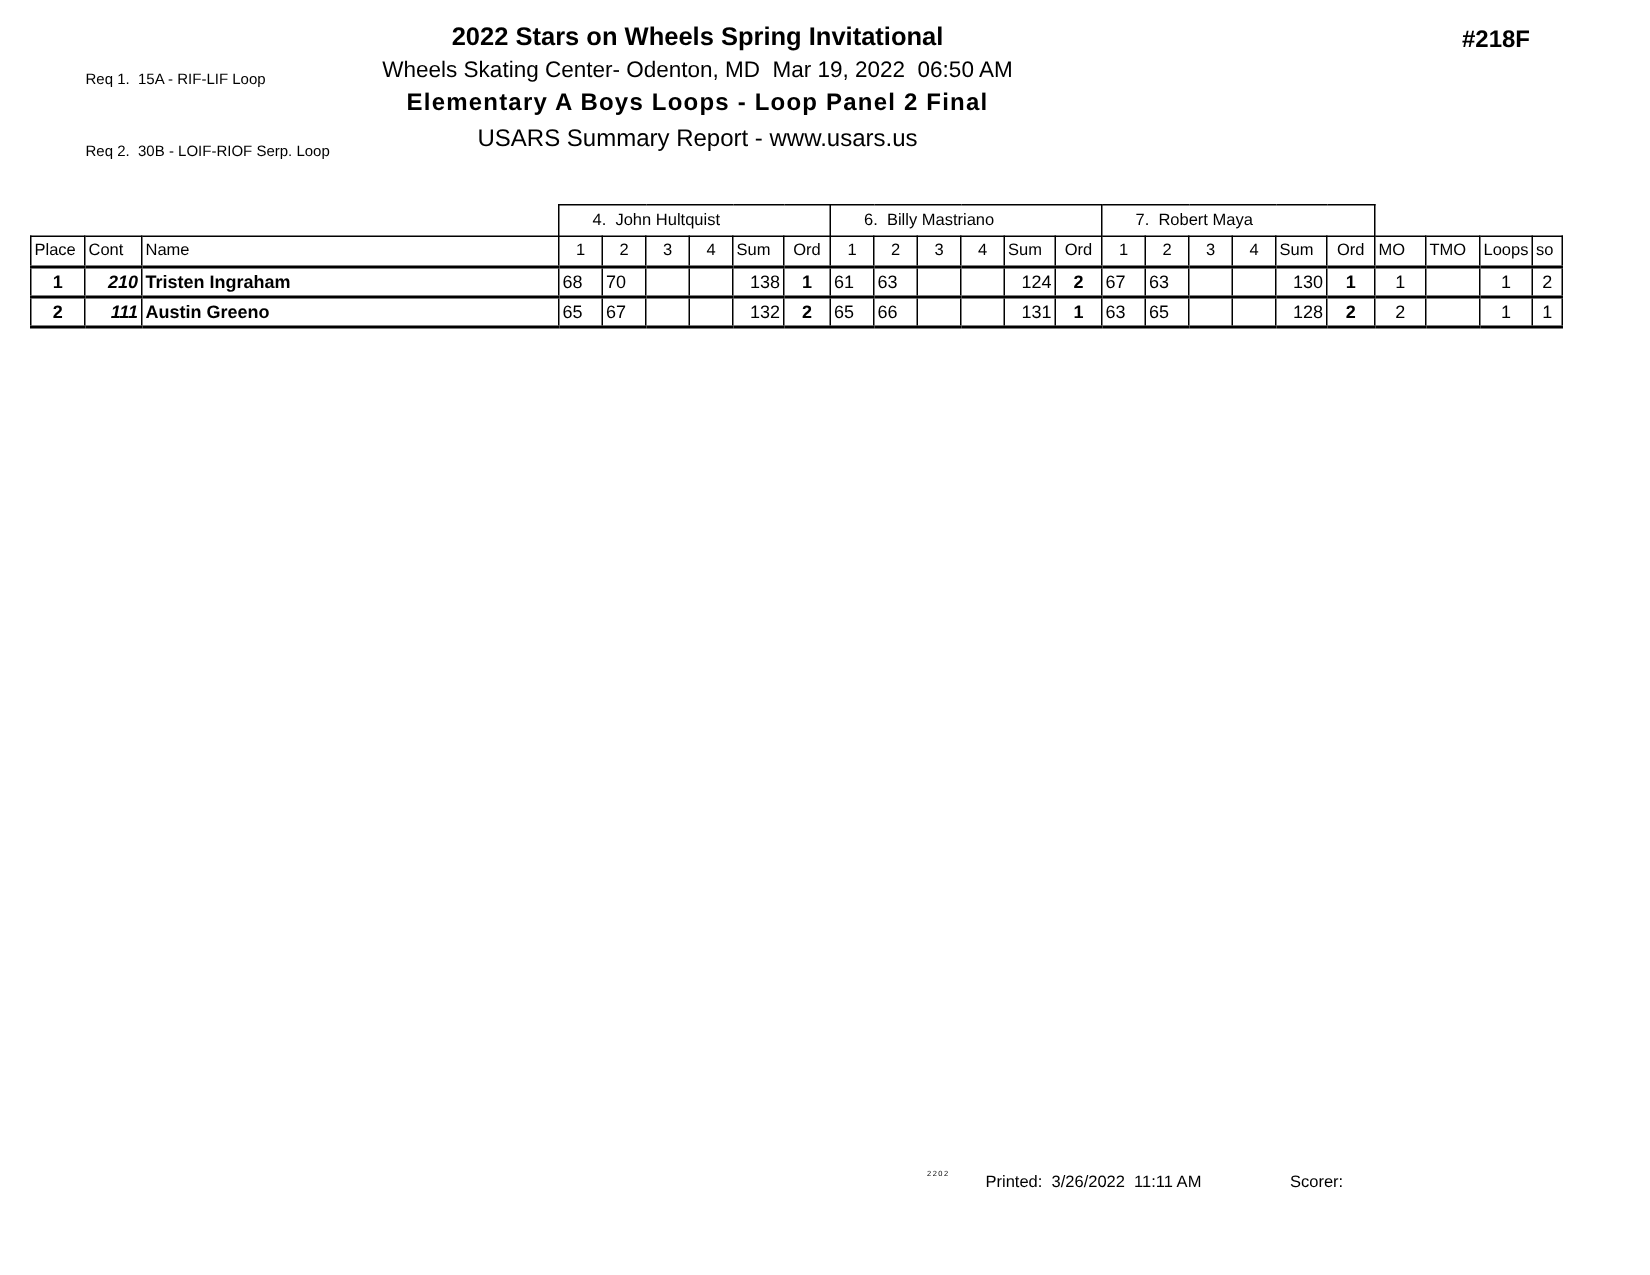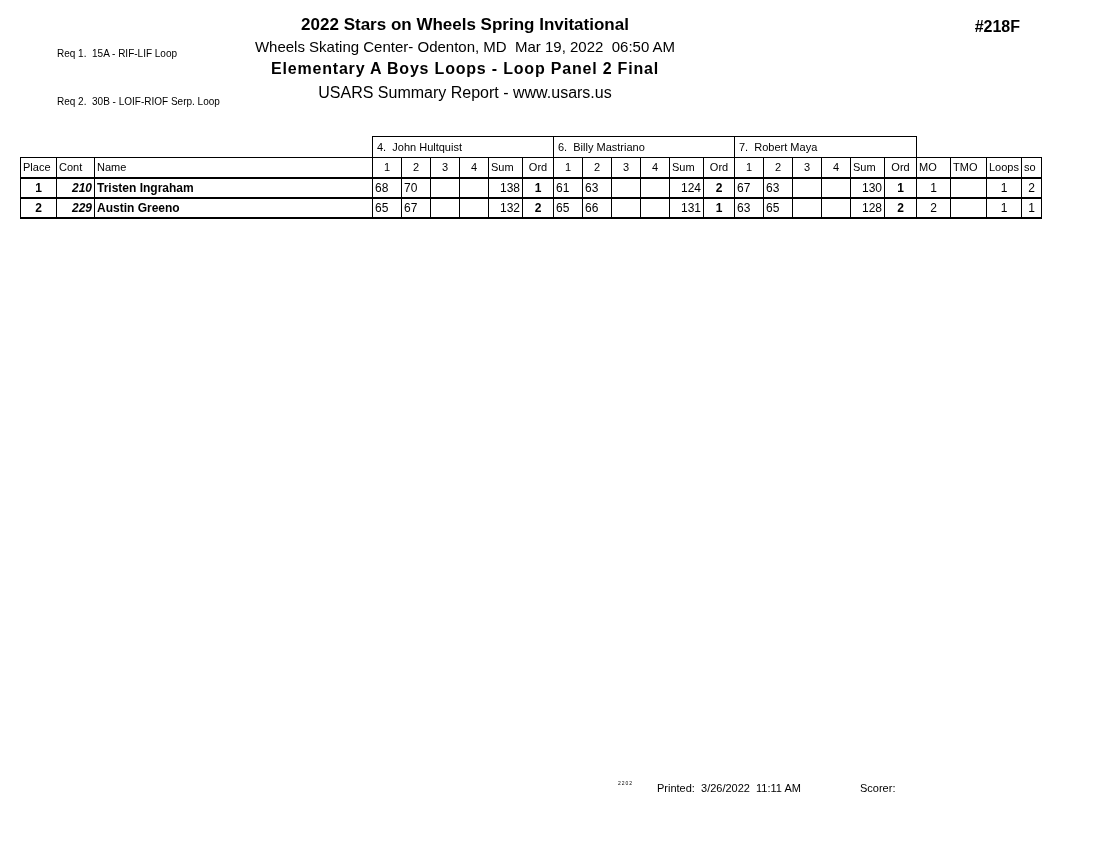--- a/index.html
+++ b/index.html
@@ -42,21 +42,21 @@
   table.results td {
     border: 1px solid #000;
     height: 19px;
     padding: 0 2px;
     font-size: 12px;
     white-space: nowrap; overflow: hidden;
     vertical-align: middle;
   }
   tr.judges-row td.spacer { border: none; }
   tr.judges-row td.judge-name {
-    font-size: 11px; padding-left: 4px; white-space: pre;
+    font-size: 11px; padding-left: 22px; white-space: pre;
     height: 21px;
   }
   tr.header-row td {
     border-top: 1px solid #000;
     border-bottom: 2px solid #000;
     font-size: 11px; height: 20px;
   }
   tr.data-row td { border-bottom: 2px solid #000; height: 20px; }
 
   .th-left   { text-align: left; padding-left: 3px; margin-top: 14px; }
@@ -188,21 +188,21 @@
     <td class="c-ord">1</td>
 
     <td class="c-mo">1</td>
     <td class="c-tmo"></td>
     <td class="c-rule">1</td>
     <td class="c-so">2</td>
   </tr>
 
   <tr class="data-row">
     <td class="c-place">2</td>
-    <td class="c-cont">229</td>
+    <td class="c-cont">111</td>
     <td class="c-name">Austin Greeno</td>
 
     <td class="c-score">65</td>
     <td class="c-score">67</td>
     <td class="c-score"></td>
     <td class="c-score"></td>
     <td class="c-sum">132</td>
     <td class="c-ord">2</td>
 
     <td class="c-score">65</td>

